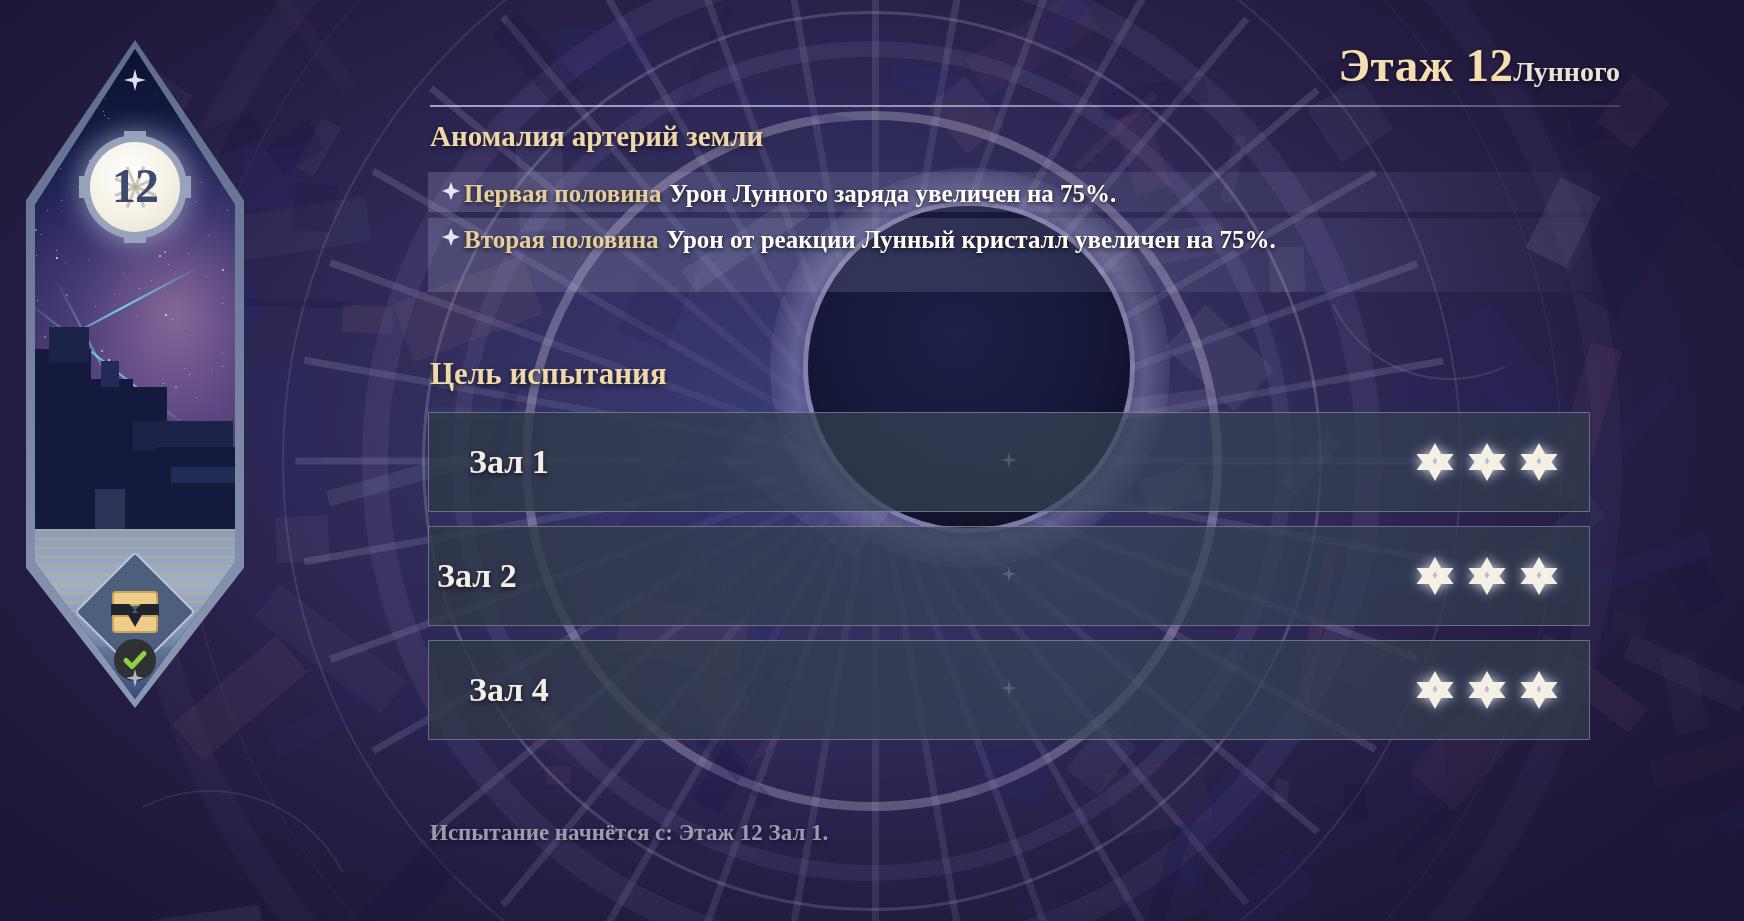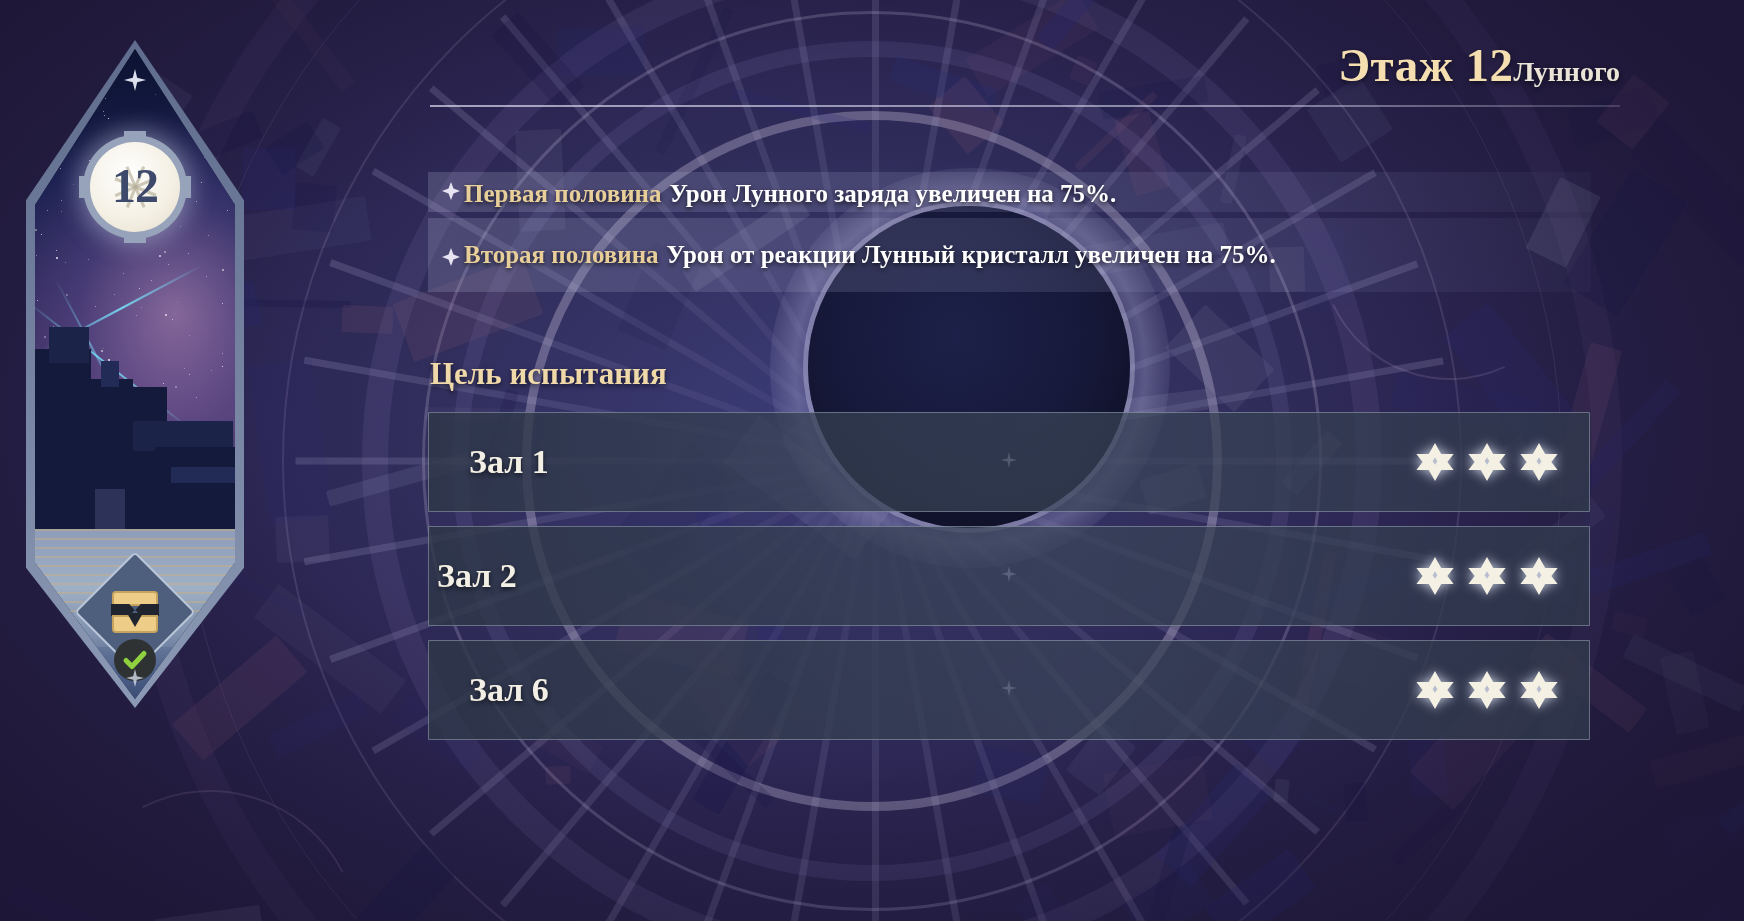--- a/index.html
+++ b/index.html
@@ -315,21 +315,21 @@
   #goal-head    { left: 10px; top: 356px; font-size: 31px; }
 
   .anom-row {
     position: absolute; left: 8px;
     width: 1163px;
     background: linear-gradient(90deg, rgba(180,184,214,0.22), rgba(150,156,200,0.12) 78%, rgba(140,146,195,0.04));
     display: flex;
     padding: 6px 4px 6px 10px;
   }
   #anom-row-0 { top: 172px; height: 40px; }
-  #anom-row-1 { top: 218px; height: 74px; align-items: center; }
+  #anom-row-1 { top: 218px; height: 74px; }
 
   .bullet {
     flex: 0 0 auto;
     width: 26px;
     display: flex; align-items: flex-start; justify-content: center;
     padding-top: 4px;
   }
   .anom-text {
     flex: 1 1 auto;
     font-family: "Liberation Serif", serif;
@@ -770,20 +770,21 @@
   </div>
 
   <div id="content">
 
     <div class="title-row">
       <div class="floor-title">Этаж 12</div>
       <div class="mode-title">Лунного</div>
     </div>
     <div class="divider"></div>
 
+    <div class="section-head" id="anomaly-head">Аномалия артерий земли</div>
 
     <div class="anom-row" id="anom-row-0">
       <div class="bullet">
         <svg width="18" height="18" viewBox="0 0 22 22">
           <path d="M11 0 L14 8 L22 11 L14 14 L11 22 L8 14 L0 11 L8 8 Z" fill="#e9e4f2"></path>
         </svg>
       </div>
       <div class="anom-text">
         <span class="anom-label">Первая половина</span><span>Урон Лунного заряда увеличен на 75%.</span>
       </div>
@@ -836,33 +837,34 @@
           <svg class="star-ic" width="40" height="40" viewBox="0 0 40 40">
             <path fill="#f4f1e4" fill-rule="evenodd" d="M20 1 L26.2 12 L38.6 12 L32.4 20 L38.6 28 L26.2 28 L20 39 L13.8 28 L1.4 28 L7.6 20 L1.4 12 L13.8 12 ZM20 15.6 L22.4 19.2 L20 22.8 L17.6 19.2 Z"></path>
           </svg>
           <svg class="star-ic" width="40" height="40" viewBox="0 0 40 40">
             <path fill="#f4f1e4" fill-rule="evenodd" d="M20 1 L26.2 12 L38.6 12 L32.4 20 L38.6 28 L26.2 28 L20 39 L13.8 28 L1.4 28 L7.6 20 L1.4 12 L13.8 12 ZM20 15.6 L22.4 19.2 L20 22.8 L17.6 19.2 Z"></path>
           </svg>
         </div>
     </div>
 
     <div class="room-row" id="room-row-2">
-      <div class="room-name">Зал 6</div>
+      <div class="room-name">Зал 4</div>
       <div class="row-sparkle">
         <svg width="16" height="16" viewBox="0 0 22 22">
             <path d="M11 0 L13 9 L22 11 L13 13 L11 22 L9 13 L0 11 L9 9 Z" fill="rgba(230,235,250,0.55)"></path>
           </svg>
       </div>
       <div class="stars">
           <svg class="star-ic" width="40" height="40" viewBox="0 0 40 40">
             <path fill="#f4f1e4" fill-rule="evenodd" d="M20 1 L26.2 12 L38.6 12 L32.4 20 L38.6 28 L26.2 28 L20 39 L13.8 28 L1.4 28 L7.6 20 L1.4 12 L13.8 12 ZM20 15.6 L22.4 19.2 L20 22.8 L17.6 19.2 Z"></path>
           </svg>
           <svg class="star-ic" width="40" height="40" viewBox="0 0 40 40">
             <path fill="#f4f1e4" fill-rule="evenodd" d="M20 1 L26.2 12 L38.6 12 L32.4 20 L38.6 28 L26.2 28 L20 39 L13.8 28 L1.4 28 L7.6 20 L1.4 12 L13.8 12 ZM20 15.6 L22.4 19.2 L20 22.8 L17.6 19.2 Z"></path>
           </svg>
           <svg class="star-ic" width="40" height="40" viewBox="0 0 40 40">
             <path fill="#f4f1e4" fill-rule="evenodd" d="M20 1 L26.2 12 L38.6 12 L32.4 20 L38.6 28 L26.2 28 L20 39 L13.8 28 L1.4 28 L7.6 20 L1.4 12 L13.8 12 ZM20 15.6 L22.4 19.2 L20 22.8 L17.6 19.2 Z"></path>
           </svg>
         </div>
     </div>
 
+    <div class="footnote">Испытание начнётся с: Этаж 12 Зал 1.</div>
   </div>
 </div>
 
 </body></html>

